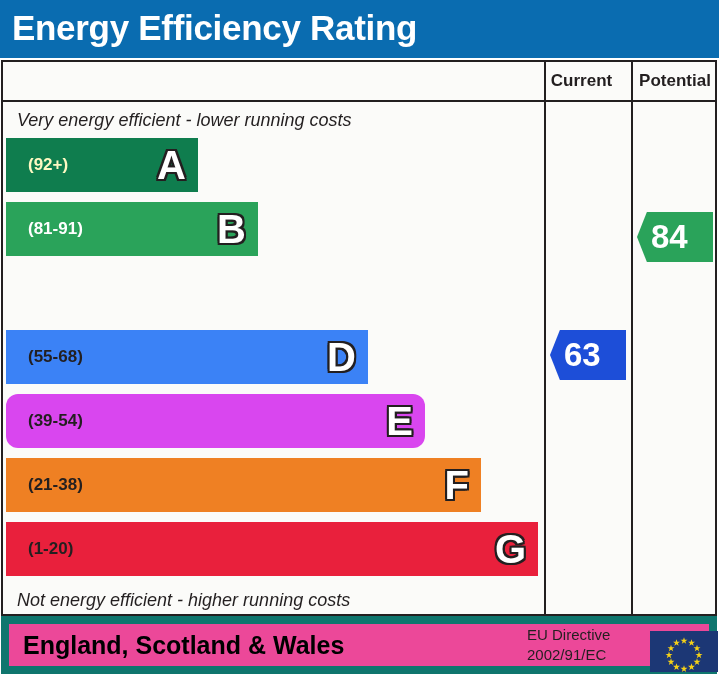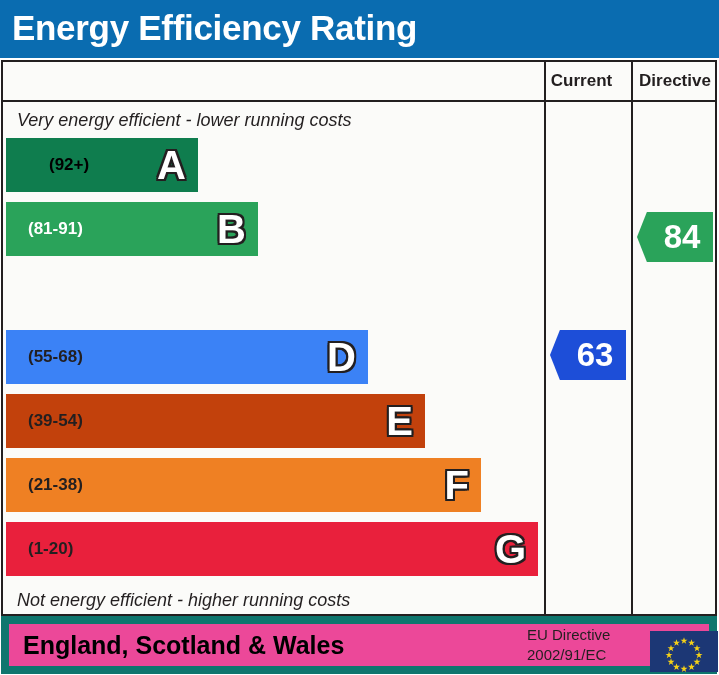--- a/index.html
+++ b/index.html
@@ -91,21 +91,21 @@
     text-shadow:
       -2px -2px 0 #231f20,  2px -2px 0 #231f20,
       -2px  2px 0 #231f20,  2px  2px 0 #231f20,
        0px -2px 0 #231f20,  0px  2px 0 #231f20,
       -2px  0px 0 #231f20,  2px  0px 0 #231f20;
   }
 
   
   .arrow{
     position:absolute;height:50px;
-    display:flex;align-items:center;justify-content:center;
+    display:flex;align-items:center;justify-content:flex-start;
     color:#ffffff;font-size:33px;font-weight:bold;
     padding-left:14px;box-sizing:border-box;
     clip-path:polygon(0% 50%, 13% 0%, 100% 0%, 100% 100%, 13% 100%);
   }
   .arrow.current{left:547px;width:76px;}
   .arrow.potential{left:634px;width:76px;}
 
   
   .footer{
     position:absolute;left:1px;top:616px;
@@ -139,44 +139,44 @@
     <div class="title">Energy Efficiency Rating</div>
   </div>
 
   <div class="frame">
 
     <div class="hrule head"></div>
     <div class="vdiv c1"></div>
     <div class="vdiv c2"></div>
 
     <div class="colhead current">Current</div>
-    <div class="colhead potential">Directive</div>
+    <div class="colhead potential">Potential</div>
 
     <div class="caption bottom">Not energy efficient - higher running costs</div>
     <div class="caption top">Very energy efficient - lower running costs</div>
 
     <div class="bars">
 
       <div class="bar" style="top:0px;width:192px;background:#0f7d4e;">
-        <span class="range" style="color:#000000;margin-left:21px;">(92+)</span>
+        <span class="range" style="color:#fef9c3;">(92+)</span>
         <span class="letter">A</span>
       </div>
 
       <div class="bar" style="top:64px;width:252px;background:#2aa35a;">
         <span class="range" style="color:#ffffff;">(81-91)</span>
         <span class="letter">B</span>
       </div>
 
 
       <div class="bar" style="top:192px;width:362px;background:#3b82f6;">
         <span class="range" style="color:#231f20;">(55-68)</span>
         <span class="letter">D</span>
       </div>
 
-      <div class="bar" style="top:256px;width:419px;background:#c2410c;">
+      <div class="bar" style="top:256px;width:419px;background:#d946ef;border-radius:12px;">
         <span class="range" style="color:#231f20;">(39-54)</span>
         <span class="letter">E</span>
       </div>
 
       <div class="bar" style="top:320px;width:475px;background:#ef8023;">
         <span class="range" style="color:#231f20;">(21-38)</span>
         <span class="letter">F</span>
       </div>
 
       <div class="bar" style="top:384px;width:532px;background:#e9203c;">

